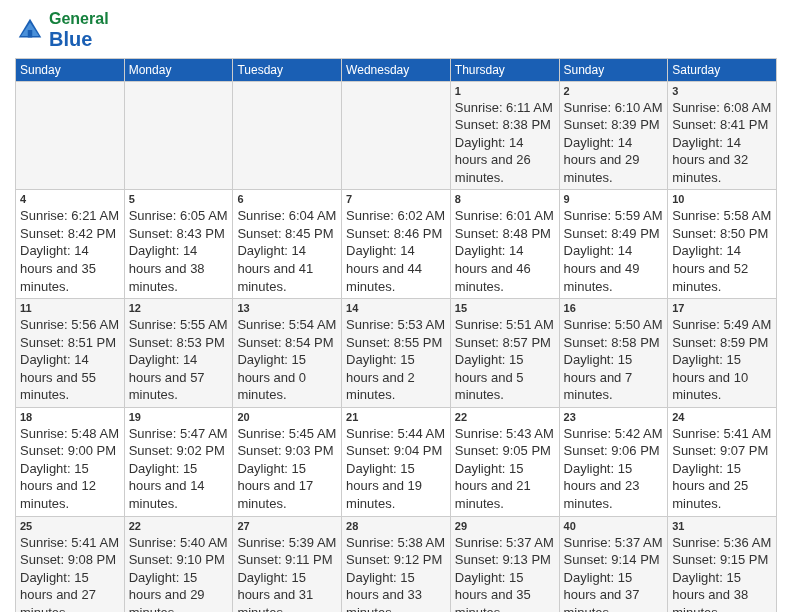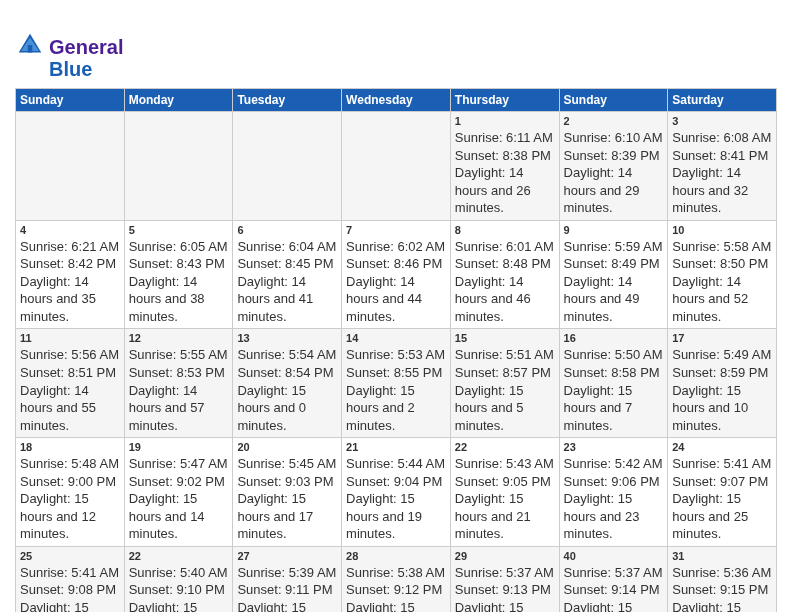--- a/index.html
+++ b/index.html
@@ -25,24 +25,23 @@
       display: flex;
       align-items: center;
       gap: 4px;
     }
     .logo-text {
       display: flex;
       flex-direction: column;
       line-height: 1.1;
     }
     .logo-general {
-      font-size: 20px;
+      font-size: 16px;
       font-weight: bold;
-      color: #4c1d95;
-      margin-top: 26px;
+      color: #15803d;
     }
     .logo-blue {
       font-size: 20px;
       font-weight: bold;
       color: #1a5fb4;
     }
     .logo-icon {
       width: 30px;
       height: 30px;
     }
@@ -60,21 +59,21 @@
     }
     .calendar {
       width: 100%;
       border-collapse: collapse;
       table-layout: fixed;
     }
     .calendar thead th {
       background-color: #1a5fb4;
       color: #fff;
       font-size: 12px;
-      font-weight: bold;
+      font-weight: normal;
       padding: 4px 4px;
       text-align: left;
       border: 1px solid #ccc;
     }
     .calendar tbody td {
       vertical-align: top;
       border: 1px solid #ccc;
       padding: 3px 4px;
       font-size: 9.5px;
       color: #333;

